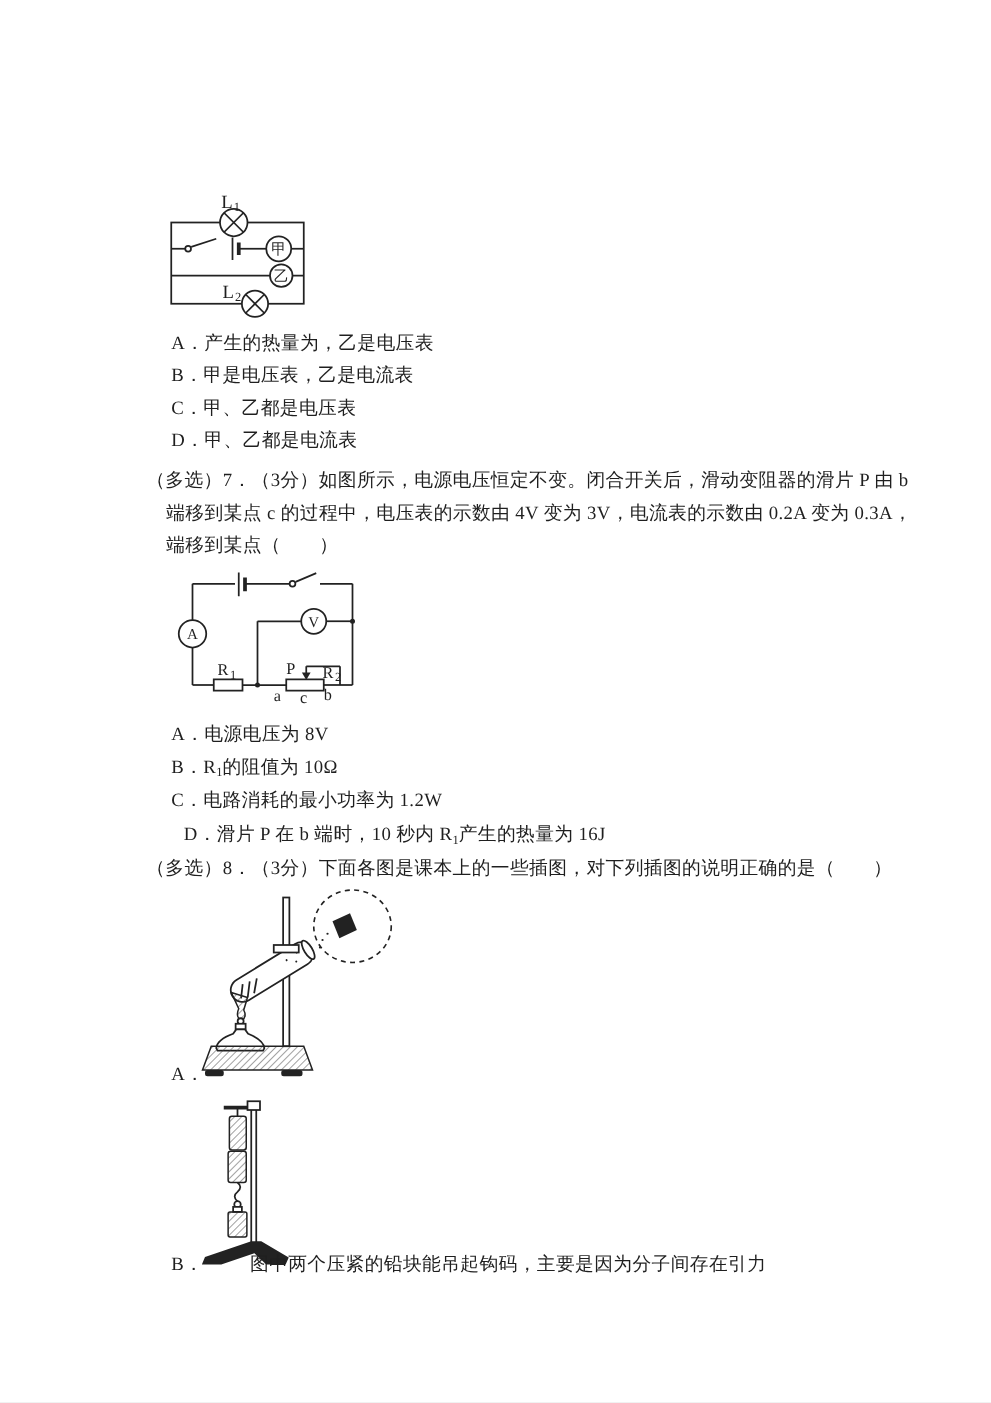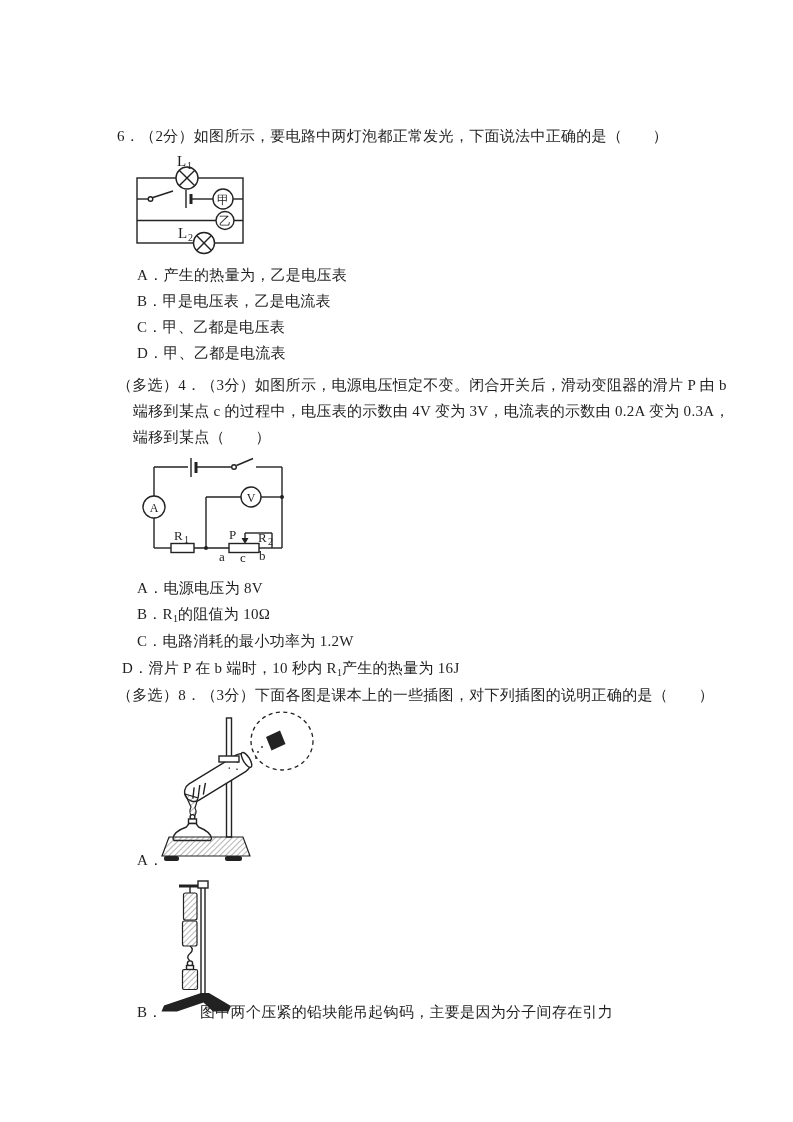--- a/index.html
+++ b/index.html
@@ -172,34 +172,33 @@
       <g>
         <rect class="comp" x="186.5" y="965.5" width="7" height="4"></rect>
         <rect class="hatched" x="182.5" y="969.5" width="15" height="20" rx="1.5"></rect>
       </g>
 
       <path class="dark" d="M201,993 L209,993 L231,1006 L228.5,1011.5 L213,1011.5 L203.5,1002.5 L177,1011.5 L161.5,1011.5 L164,1005.5 Z"></path>
     </g>
   </svg>
 
 
-  <div class="tl" style="left:117px;top:127px">6．（2分）如图所示，要电路中两灯泡都正常发光，下面说法中正确的是（　　）</div>
   <div class="tl" style="left:137px;top:266px">A．产生的热量为，乙是电压表</div>
   <div class="tl" style="left:137px;top:292px">B．甲是电压表，乙是电流表</div>
   <div class="tl" style="left:137px;top:318px">C．甲、乙都是电压表</div>
   <div class="tl" style="left:137px;top:344px">D．甲、乙都是电流表</div>
 
-  <div class="tl" style="left:117px;top:376px">（多选）4．（3分）如图所示，电源电压恒定不变。闭合开关后，滑动变阻器的滑片 P 由 b</div>
+  <div class="tl" style="left:117px;top:376px">（多选）7．（3分）如图所示，电源电压恒定不变。闭合开关后，滑动变阻器的滑片 P 由 b</div>
   <div class="tl" style="left:133px;top:402px">端移到某点 c 的过程中，电压表的示数由 4V 变为 3V，电流表的示数由 0.2A 变为 0.3A，</div>
   <div class="tl" style="left:133px;top:428px">端移到某点（　　）</div>
 
   <div class="tl" style="left:137px;top:579px">A．电源电压为 8V</div>
   <div class="tl" style="left:137px;top:605px"><span>B．R</span><span class="sub">1</span><span>的阻值为 10Ω</span></div>
   <div class="tl" style="left:137px;top:632px">C．电路消耗的最小功率为 1.2W</div>
-  <div class="tl" style="left:122px;top:659px"><span>D．滑片 P 在 b 端时，10 秒内 R</span><span class="sub">1</span><span>产生的热量为 16J</span></div>
+  <div class="tl" style="left:147px;top:659px"><span>D．滑片 P 在 b 端时，10 秒内 R</span><span class="sub">1</span><span>产生的热量为 16J</span></div>
 
   <div class="tl" style="left:117px;top:686px">（多选）8．（3分）下面各图是课本上的一些插图，对下列插图的说明正确的是（　　）</div>
 
   <div class="tl" style="left:137px;top:851px">A．</div>
 
   <div class="tl" style="left:137px;top:1003px">B．</div>
   <div class="tl" style="left:200px;top:1003px">图中两个压紧的铅块能吊起钩码，主要是因为分子间存在引力</div>
 
 </div>
 

